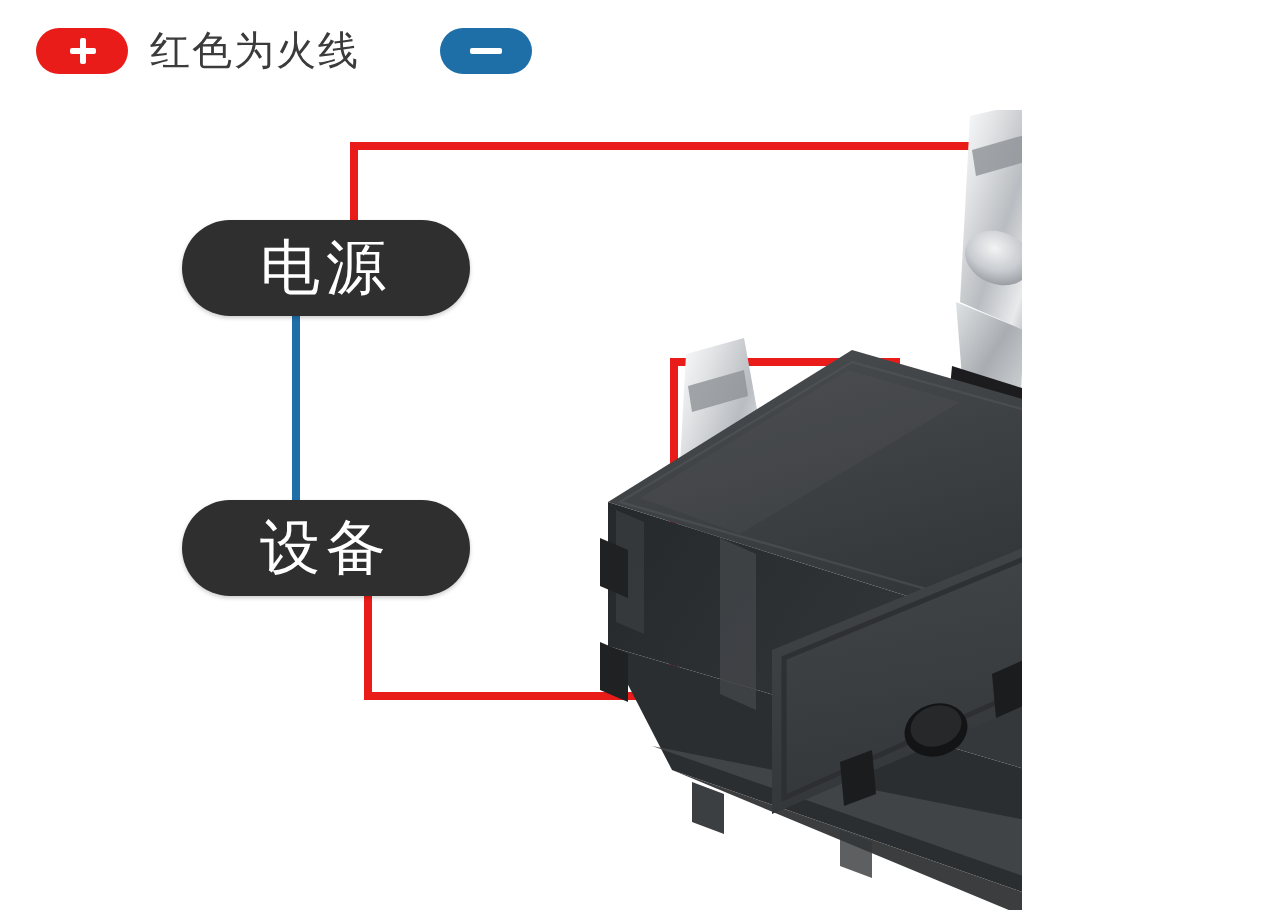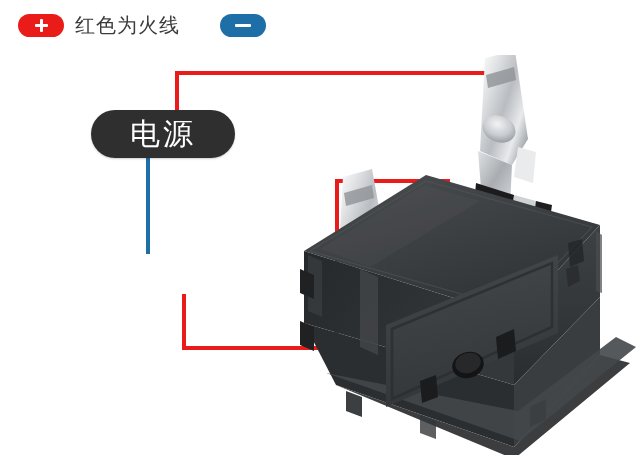--- a/index.html
+++ b/index.html
@@ -6,21 +6,21 @@
   html, body {
     margin: 0;
     padding: 0;
     background: #ffffff;
   }
   body {
     font-family: "Liberation Sans", "DejaVu Sans", sans-serif;
   }
   #stage {
     position: relative;
-    width: 643px;
+    width: 511px;
     height: 458px;
     background: #ffffff;
     overflow: hidden;
   }
 
   
   .legend {
     position: absolute;
     top: 12px;
     left: 18px;
@@ -131,20 +131,23 @@
 
   <div class="wire wire-red wire-v" style="left:182px; top:294px; height:56px;"></div>
   <div class="wire wire-red wire-h" style="left:182px; top:346px; width:157px;"></div>
   <div class="wire wire-red wire-v" style="left:335px; top:179px; height:171px;"></div>
   <div class="wire wire-red wire-h" style="left:335px; top:179px; width:115px;"></div>
 
   <div class="node-pill" id="node-power">
     <span>电源</span>
   </div>
 
+  <div class="node-pill" id="node-device">
+    <span>设备</span>
+  </div>
 
   <div id="switch-art">
     <svg viewBox="0 0 343 400" xmlns="http://www.w3.org/2000/svg">
       <defs>
         <linearGradient id="gTopFace" x1="0" y1="0" x2="0.6" y2="1">
           <stop offset="0%" stop-color="#4b4e51"></stop>
           <stop offset="55%" stop-color="#3c3f42"></stop>
           <stop offset="100%" stop-color="#303335"></stop>
         </linearGradient>
         <linearGradient id="gFrontFace" x1="0" y1="0" x2="0" y2="1">

